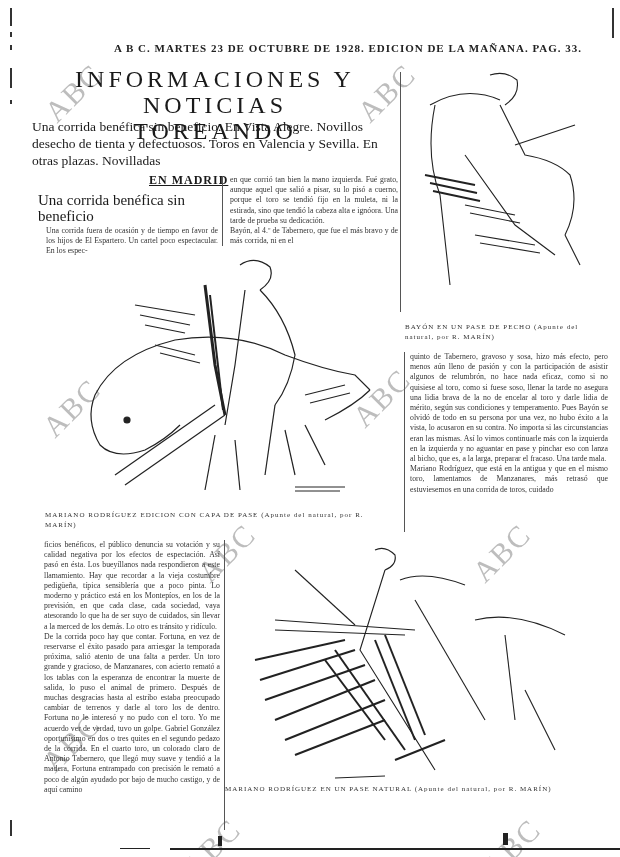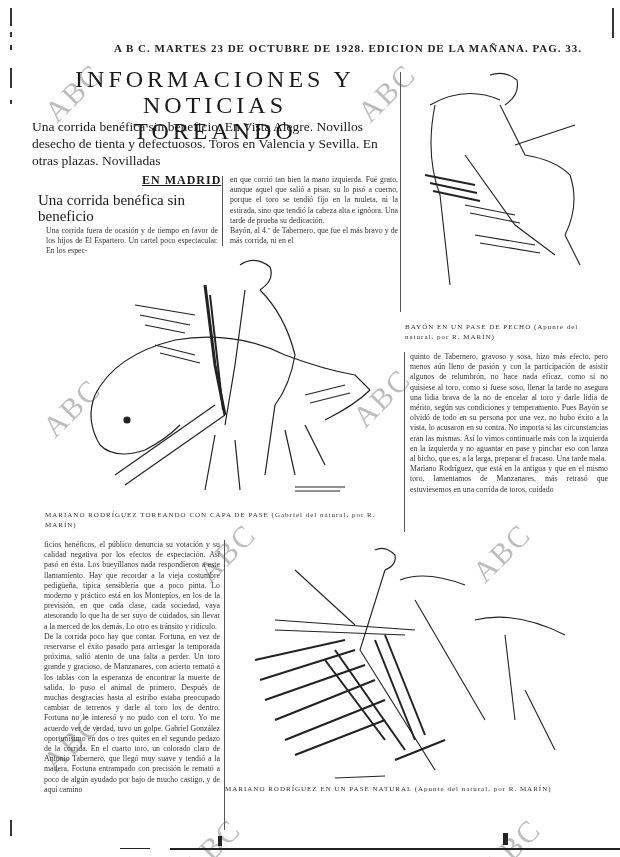--- a/index.html
+++ b/index.html
@@ -5,21 +5,21 @@
   html, body { margin: 0; padding: 0; background: #ffffff; }
   body { width: 620px; height: 857px; position: relative; overflow: hidden;
          font-family: "Liberation Serif", "DejaVu Serif", serif; color: #1a1a1a; }
   .abs { position: absolute; }
   .wm { position: absolute; color: #bdbdbd; font-family: "Liberation Serif", serif; font-size: 30px;
         transform: rotate(-45deg); transform-origin: left bottom; letter-spacing: 2px; }
   .edge-mark { position: absolute; left: 10px; width: 2px; background: #333; }
   .header { top: 42px; left: 88px; width: 520px; font-size: 11px; letter-spacing: 1px; font-weight: bold; color: #222; text-align: center; }
   .title { top: 66px; left: 30px; width: 370px; text-align: center; font-size: 24px; letter-spacing: 4px; line-height: 26px; font-weight: normal; }
   .subtitle { top: 118px; left: 32px; width: 368px; text-align: left; font-size: 13.5px; line-height: 17px; }
-  .section { font-weight: bold; font-size: 12px; letter-spacing: 1px; text-decoration: underline; }
+  .section { font-weight: bold; font-size: 12px; letter-spacing: 1px; text-decoration: underline; margin-left: 7px; }
   .h2 { font-size: 15px; line-height: 16px; text-align: left; }
   .body-text { font-size: 7.8px; line-height: 10.2px; text-align: justify; color: #333; }
   .caption { font-size: 7px; line-height: 10px; letter-spacing: 1px; color: #333; }
   .vrule { position: absolute; width: 1px; background: #555; }
   svg { position: absolute; overflow: visible; }
 </style>
 </head>
 <body>
 
 <div class="wm" style="left:62px; top:95px;">ABC</div>
@@ -87,21 +87,21 @@
       <path d="M70 240 L170 170"></path>
     <path d="M250 150 L290 140"></path>
       <path d="M255 158 L295 148"></path>
   </g>
   <g stroke="#222" stroke-width="1">
     <path d="M240 242 L290 242"></path>
       <path d="M240 246 L285 246"></path>
   </g>
 </svg>
 
-<div class="abs caption" style="top:510px; left:45px; width:350px;">MARIANO RODRÍGUEZ TOREANDO CON CAPA DE PASE (Gabriel del natural, por R. MARÍN)</div>
+<div class="abs caption" style="top:510px; left:45px; width:350px;">MARIANO RODRÍGUEZ EDICION CON CAPA DE PASE (Apunte del natural, por R. MARÍN)</div>
 
 <div class="vrule" style="left:400px; top:72px; height:240px;"></div>
 <svg style="left:405px; top:65px;" width="205" height="240" viewBox="0 0 205 240">
   <g stroke="#222" fill="none" stroke-width="1.1">
     <path d="M85 10 Q100 5 112 15 Q115 30 100 40"></path>
     <path d="M25 40 Q60 20 95 35"></path>
     <path d="M30 40 Q20 90 35 130 L45 220"></path>
     <path d="M95 40 Q110 70 120 90 Q150 95 165 110 Q175 140 160 170"></path>
     <path d="M160 170 L175 200"></path>
     <path d="M60 90 L110 160 L150 190"></path>

